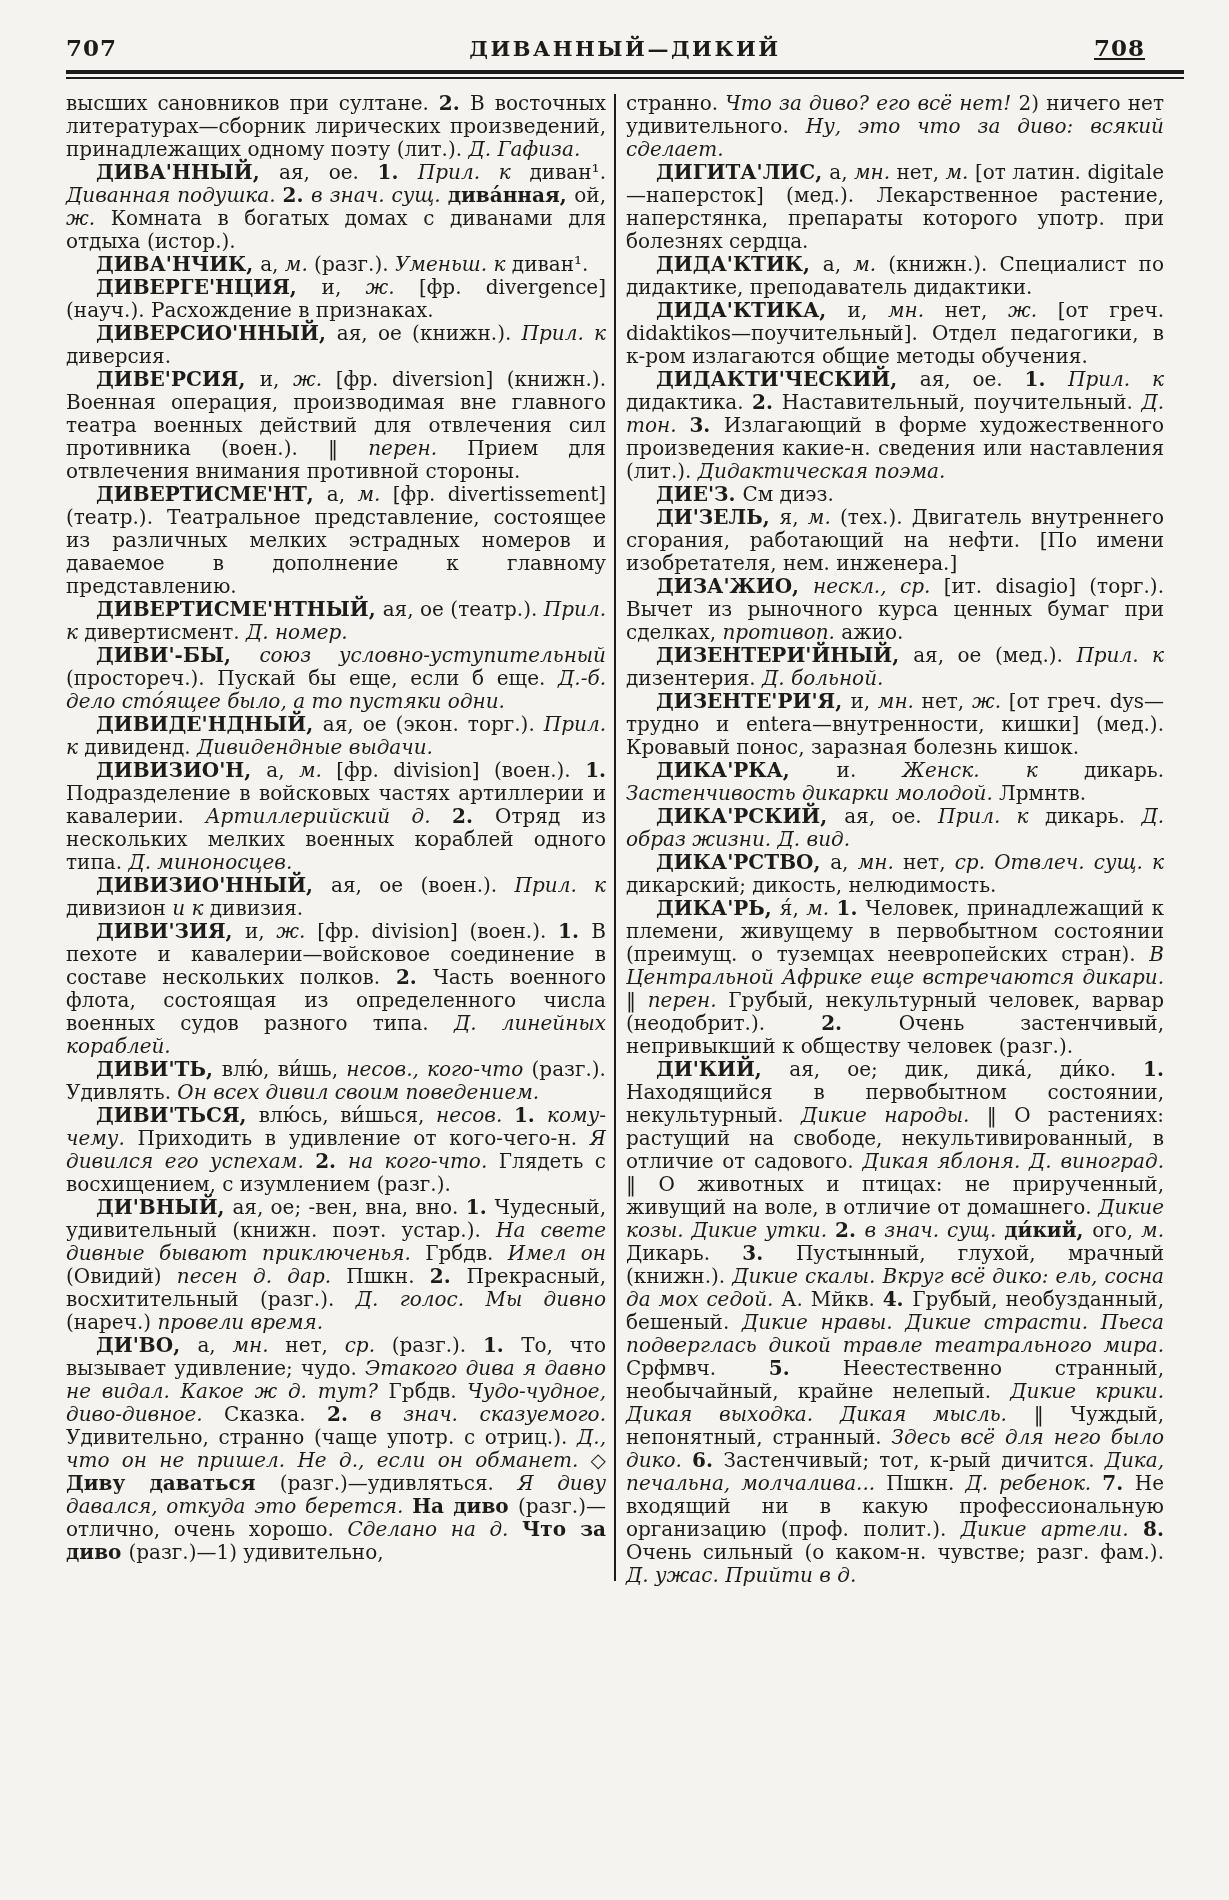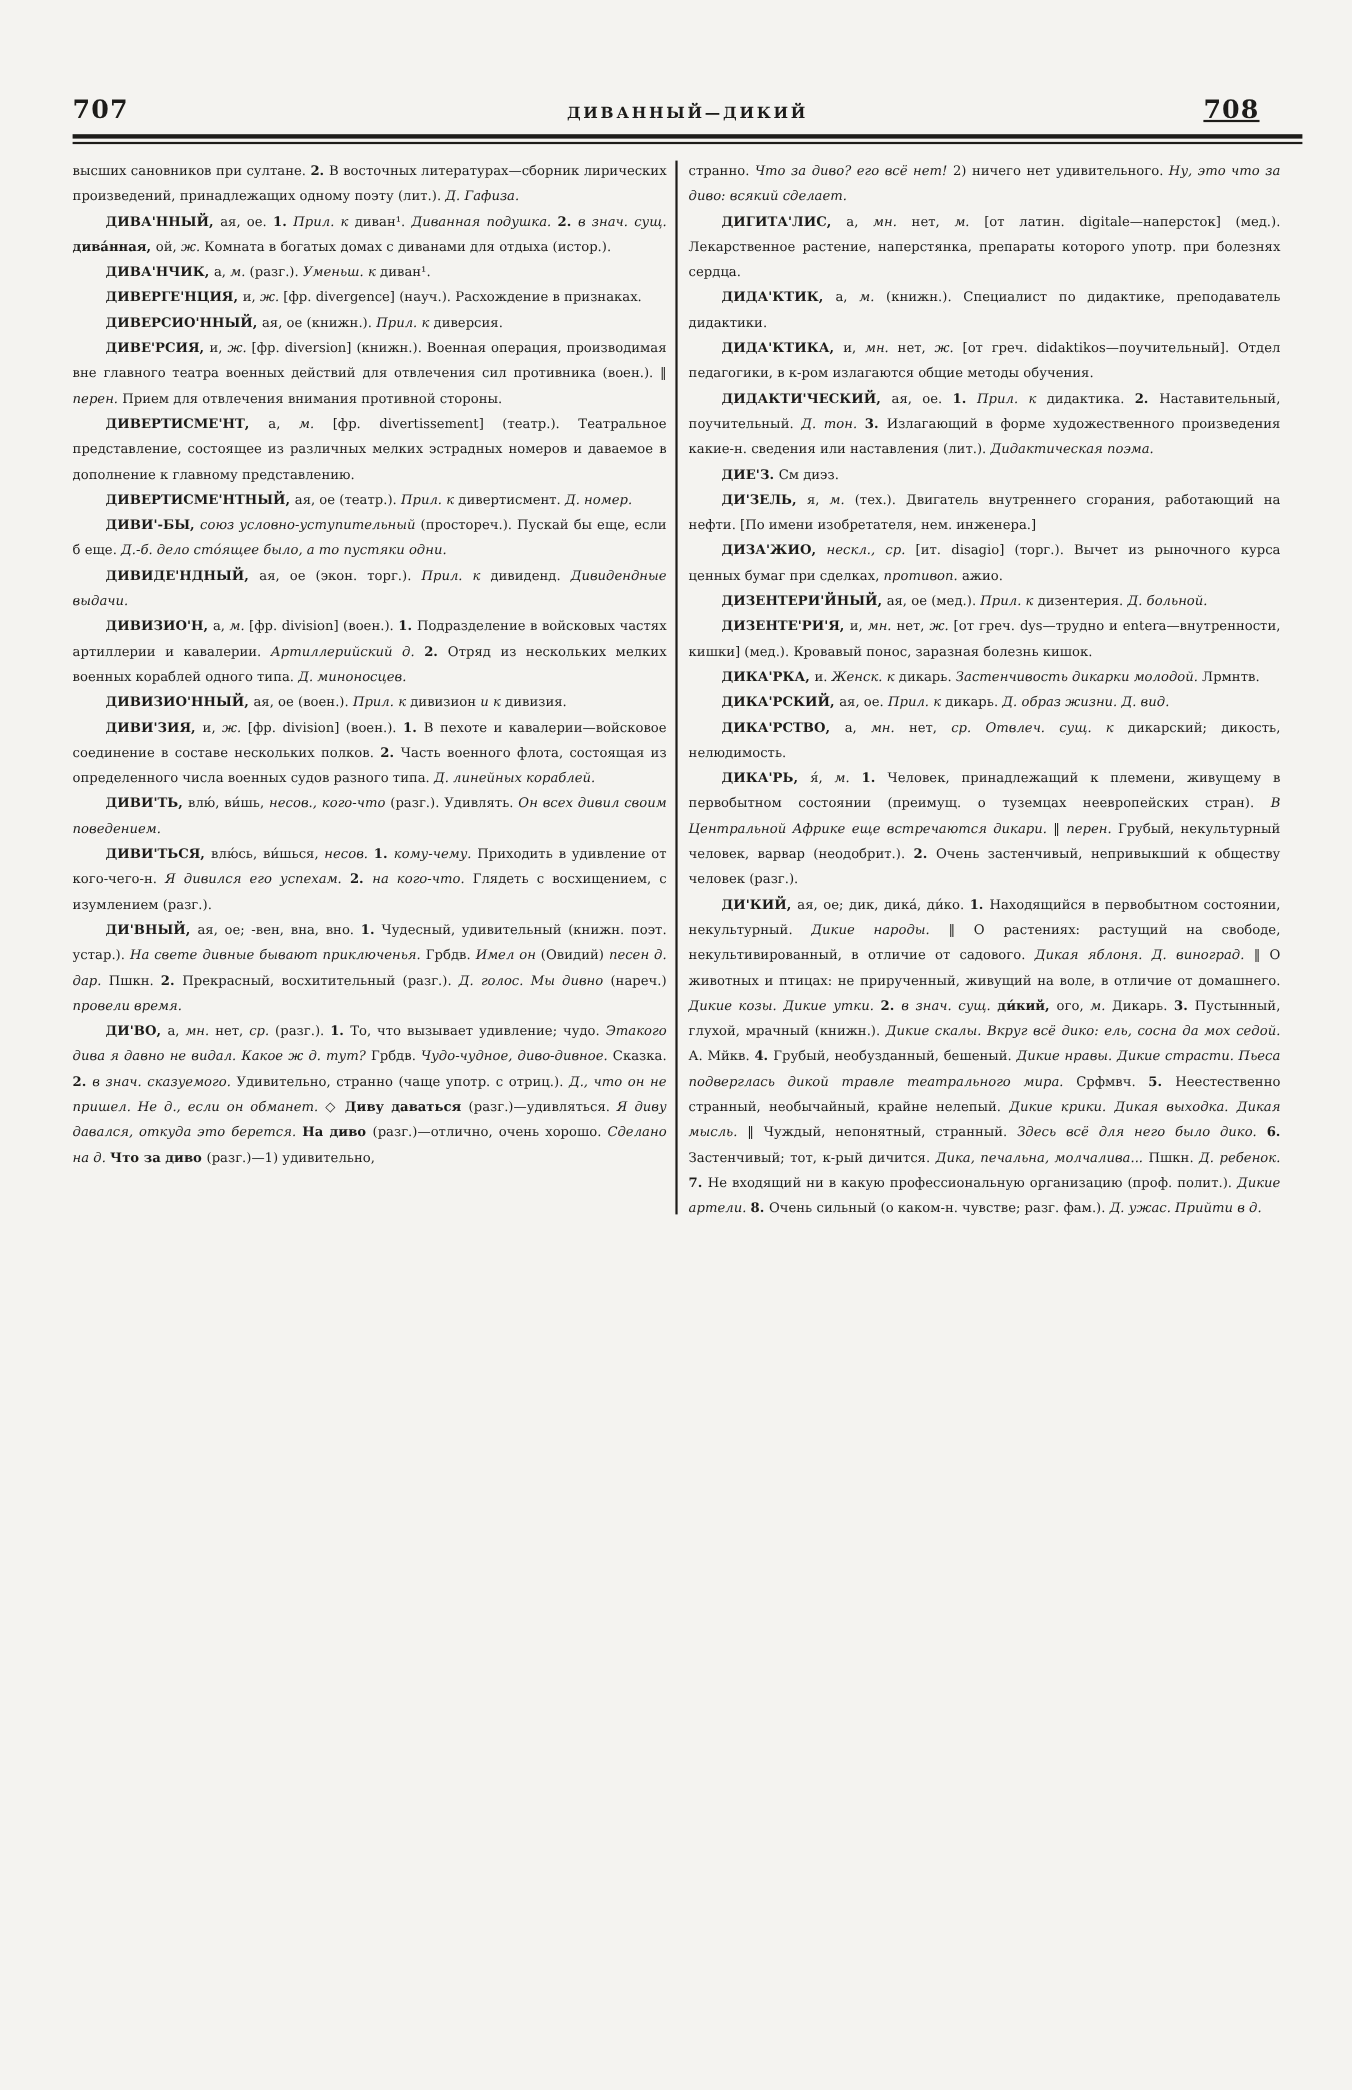--- a/index.html
+++ b/index.html
@@ -15,49 +15,49 @@
     box-sizing:border-box;
     background:var(--paper);
     color:var(--ink);
     font-family:"DejaVu Serif","Liberation Serif",serif;
     padding:0 45px 0 66px;
     overflow:hidden;
   }
   .header{
     display:flex;
     align-items:baseline;
-    padding-top:86px;
+    padding-top:34px;
     font-weight:bold;
   }
   .pagenum{
     width:90px;
     font-size:23px;
     letter-spacing:1px;
   }
   .pagenum.right{text-align:left;text-decoration:underline;}
   .running-title{
     flex:1;
     text-align:center;
-    font-size:14px;
+    font-size:21px;
     letter-spacing:2.5px;
   }
   .double-rule{
     margin-top:9px;
     height:3px;
     border-top:4px solid var(--ink);
     border-bottom:2px solid var(--ink);
   }
   .cols{
     display:flex;
     margin-top:13px;
     align-items:stretch;
   }
   .col{
     width:540px;
-    font-size:12px;
+    font-size:20px;
     line-height:23px;
     text-align:justify;
     text-justify:inter-word;
     hyphens:auto;
     -webkit-hyphens:auto;
   }
   .col.right{width:538px;}
   .divider{
     width:2px;
     background:var(--ink);

